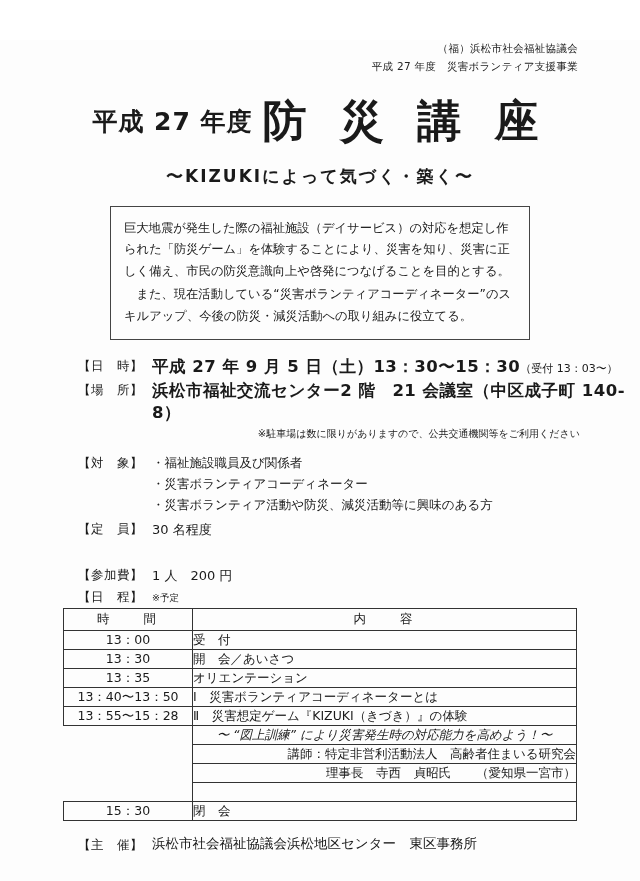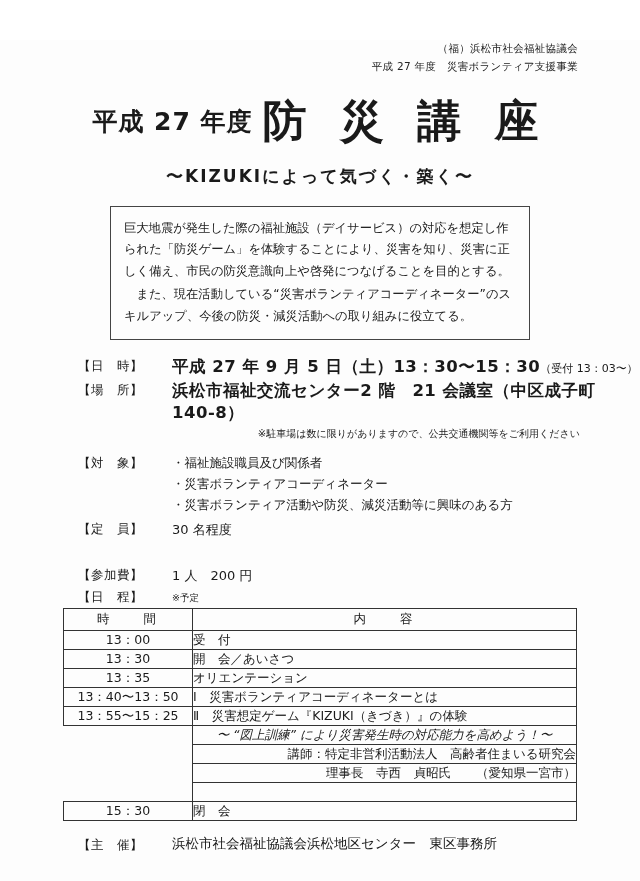--- a/index.html
+++ b/index.html
@@ -67,21 +67,20 @@
 
   .info{
     margin:16px 0 0 0;
     padding:0 0 0 78px;
     font-size:13px;
   }
   .row{
     display:flex;
     align-items:flex-start;
     margin-bottom:2px;
-    gap:20px;
   }
   .lbl{
     width:74px;
     flex:0 0 74px;
     font-size:12.5px;
     letter-spacing:0.5px;
     white-space:nowrap;
     padding-top:2px;
   }
   .val{flex:1;}
@@ -229,21 +228,21 @@
     </tr>
     <tr class="rowline">
       <td class="c-time">13：35</td>
       <td class="c-body">オリエンテーション</td>
     </tr>
     <tr class="rowline">
       <td class="c-time">13：40〜13：50</td>
       <td class="c-body">Ⅰ　災害ボランティアコーディネーターとは</td>
     </tr>
     <tr class="rowline">
-      <td class="c-time">13：55〜15：25</td>
+      <td class="c-time">13：55〜15：28</td>
       <td class="c-body">Ⅱ　災害想定ゲーム『KIZUKI（きづき）』の体験</td>
     </tr>
     <tr class="rowline">
       <td class="c-time nb"></td>
       <td class="c-body center-ish">〜 “図上訓練” により災害発生時の対応能力を高めよう！〜</td>
     </tr>
     <tr class="rowline">
       <td class="c-time nb"></td>
       <td class="c-body lecturer">講師：特定非営利活動法人　高齢者住まいる研究会</td>
     </tr>

